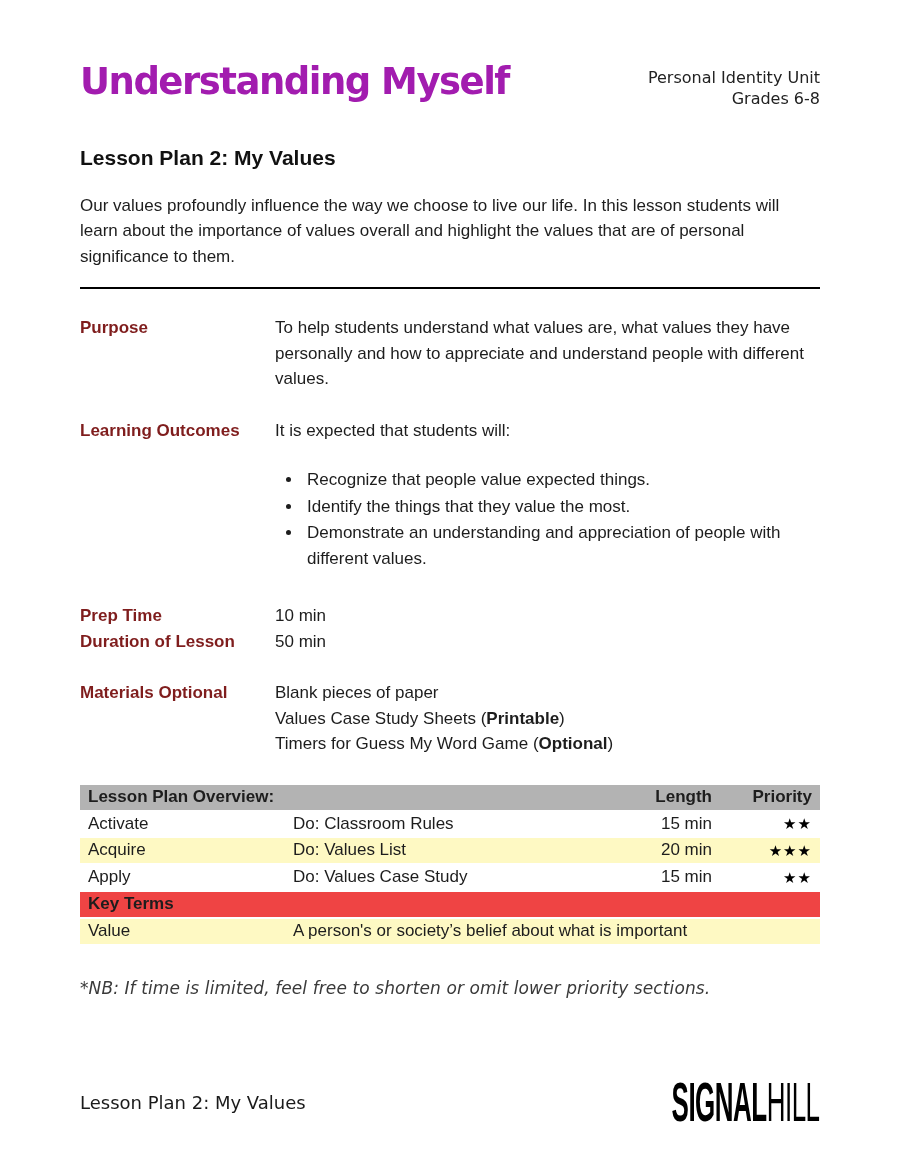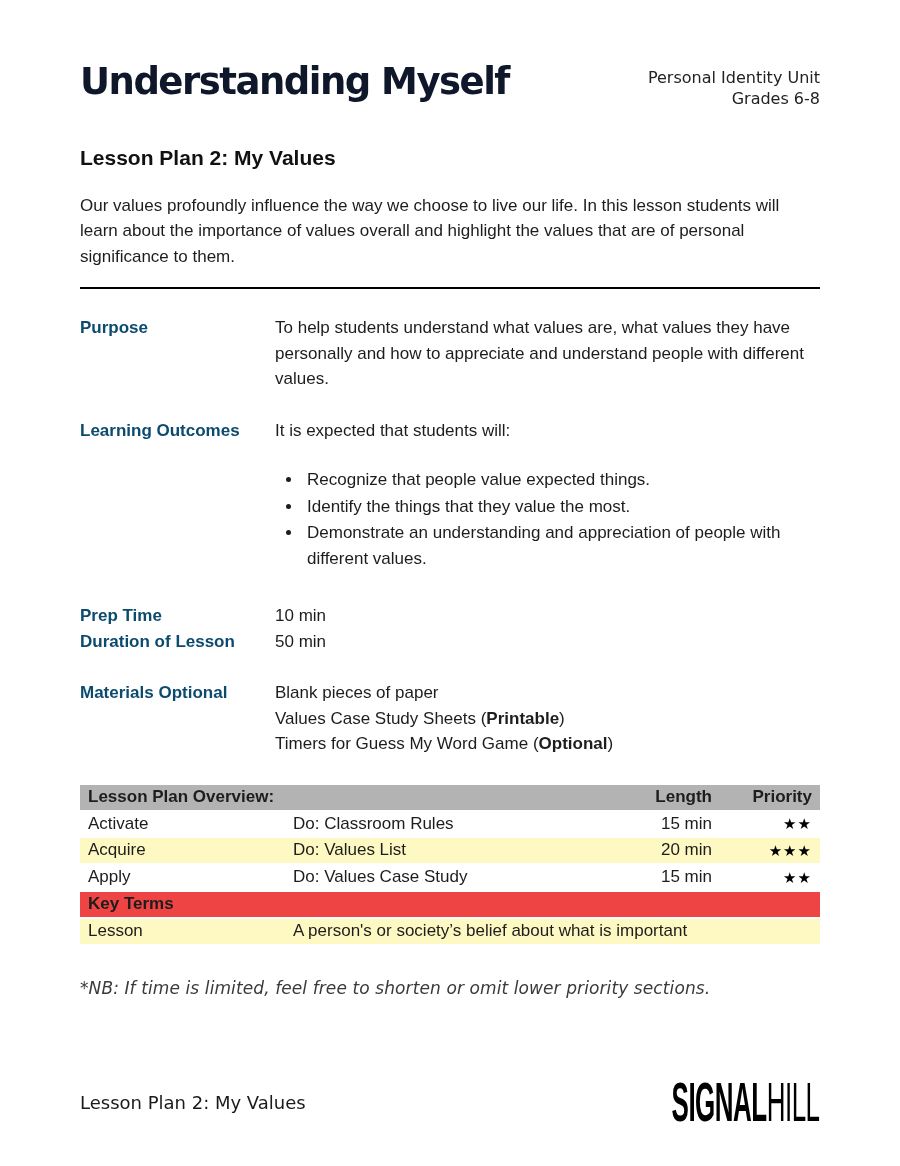--- a/index.html
+++ b/index.html
@@ -15,21 +15,21 @@
     overflow: hidden;
   }
 
   
   .doc-header { display: flex; justify-content: space-between; align-items: flex-start; }
   .doc-title {
     font-family: "DejaVu Sans", sans-serif;
     font-size: 37px;
     font-weight: 800;
     letter-spacing: -1.5px;
-    color: #0f172a;
+    color: #a21caf;
     line-height: 1.1;
   }
   .unit-info {
     text-align: right;
     font-family: "DejaVu Sans", sans-serif;
     font-size: 16px;
     color: #222;
     line-height: 1.3;
     margin-top: 6px;
     font-weight: 400;
@@ -54,21 +54,21 @@
     border-top: 2.5px solid #000;
   }
 
   
   .detail-row {
     display: grid;
     grid-template-columns: 195px 1fr;
     font-size: 17px;
     line-height: 1.5;
   }
-  .detail-row .d-label { font-weight: 700; color: #0c4a6e; }
+  .detail-row .d-label { font-weight: 700; color: #7f1d1d; }
   .mt-lg { margin-top: 26px; }
   .mt-xl { margin-top: 31px; }
   .outcome-list {
     margin-top: 24px;
     padding-left: 28px;
     list-style: disc;
   }
   .outcome-list li { padding-left: 4px; margin-bottom: 1px; }
   .materials .d-content div { margin-bottom: 0; }
 
@@ -209,21 +209,21 @@
       <div class="cell-right">15 min</div>
       <div class="stars">★★</div>
     </div>
 
 
     <div class="t-row bg-dark">
       <div class="span4">Key Terms</div>
     </div>
 
     <div class="t-row bg-alt">
-      <div>Lesson</div>
+      <div>Value</div>
       <div class="span3">A person's or society’s belief about what is important</div>
     </div>
   </div>
 
   <div class="nb-note">*NB: If time is limited, feel free to shorten or omit lower priority sections.</div>
 
   <div class="doc-footer">
     <div class="footer-label">Lesson Plan 2: My Values</div>
     <div class="logo"><span>SIGNAL</span><span class="logo-light">HILL</span></div>
   </div>

